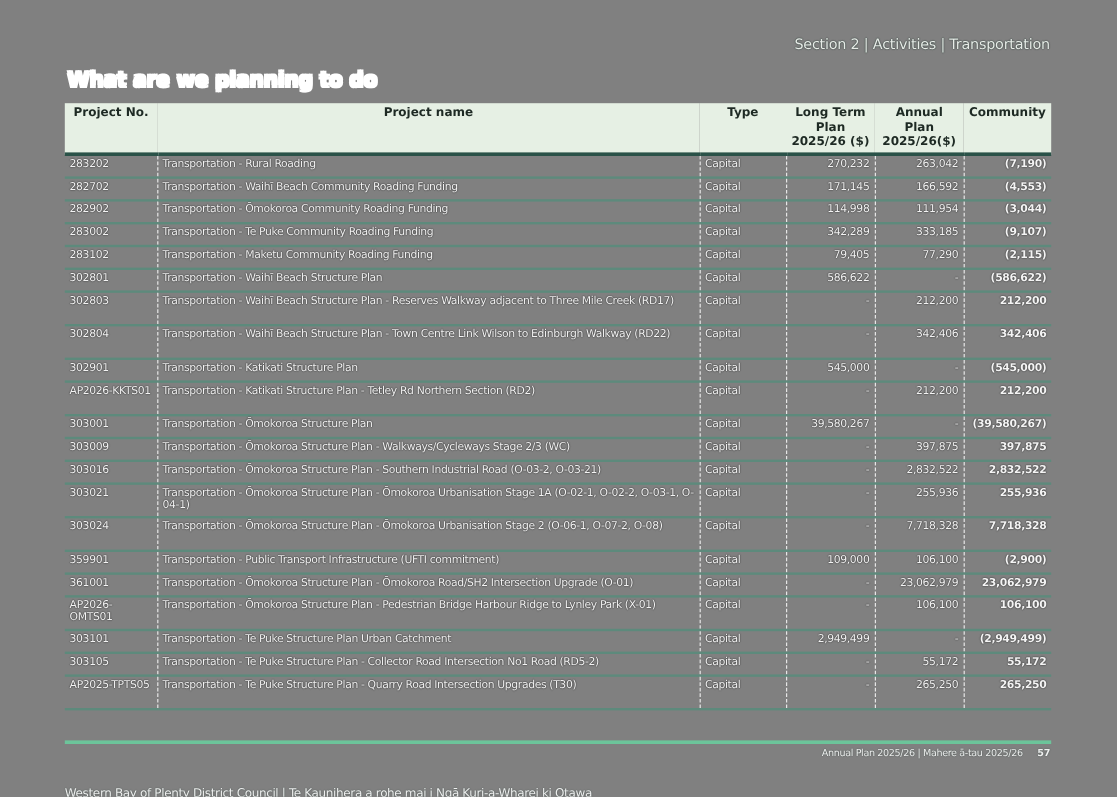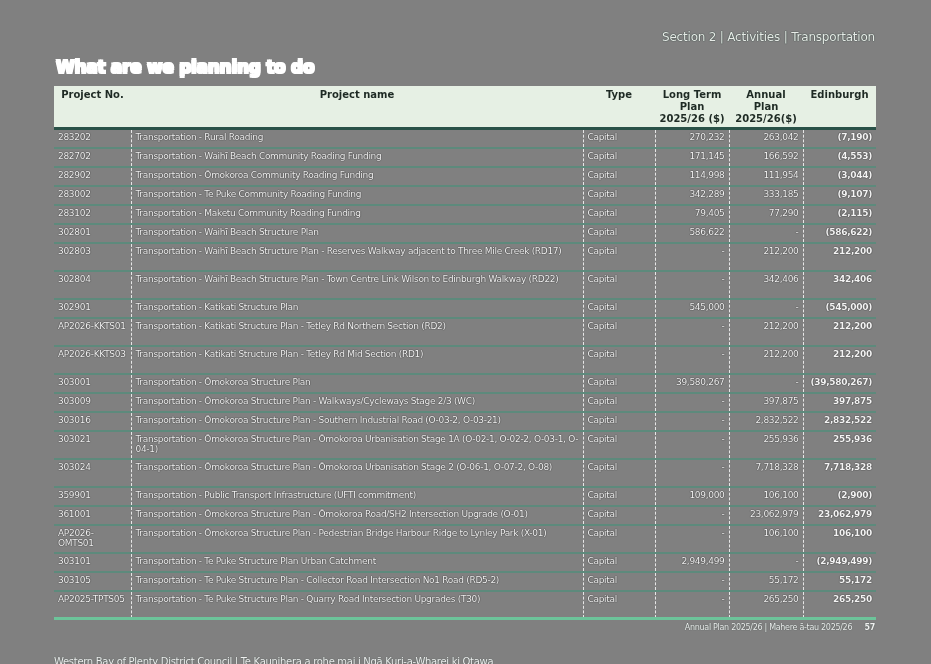--- a/index.html
+++ b/index.html
@@ -63,21 +63,21 @@
       <col style="width:74px">
       <col style="width:73px">
   </colgroup>
   <thead>
     <tr>
       <th>Project No.</th>
       <th>Project name</th>
       <th>Type</th>
       <th style="height:36px">Long Term Plan 2025/26 ($)</th>
       <th>Annual Plan 2025/26($)</th>
-      <th>Edinburgh</th>
+      <th>Community</th>
     </tr>
   </thead>
   <tbody id="tbody">
       <tr class="r1">
         <td>283202</td>
         <td>Transportation - Rural Roading</td>
         <td>Capital</td>
         <td class="num">270,232</td>
         <td class="num">263,042</td>
         <td class="num">(7,190)</td>
@@ -142,28 +142,20 @@
         <td>302901</td>
         <td>Transportation - Katikati Structure Plan</td>
         <td>Capital</td>
         <td class="num">545,000</td>
         <td class="num">-</td>
         <td class="num">(545,000)</td>
       </tr>
       <tr class="r2">
         <td>AP2026-KKTS01</td>
         <td>Transportation - Katikati Structure Plan - Tetley Rd Northern Section (RD2)</td>
-        <td>Capital</td>
-        <td class="num">-</td>
-        <td class="num">212,200</td>
-        <td class="num">212,200</td>
-      </tr>
-      <tr class="r2">
-        <td>AP2026-KKTS03</td>
-        <td>Transportation - Katikati Structure Plan - Tetley Rd Mid Section (RD1)</td>
         <td>Capital</td>
         <td class="num">-</td>
         <td class="num">212,200</td>
         <td class="num">212,200</td>
       </tr>
       <tr class="r1">
         <td>303001</td>
         <td>Transportation - Ōmokoroa Structure Plan</td>
         <td>Capital</td>
         <td class="num">39,580,267</td>

